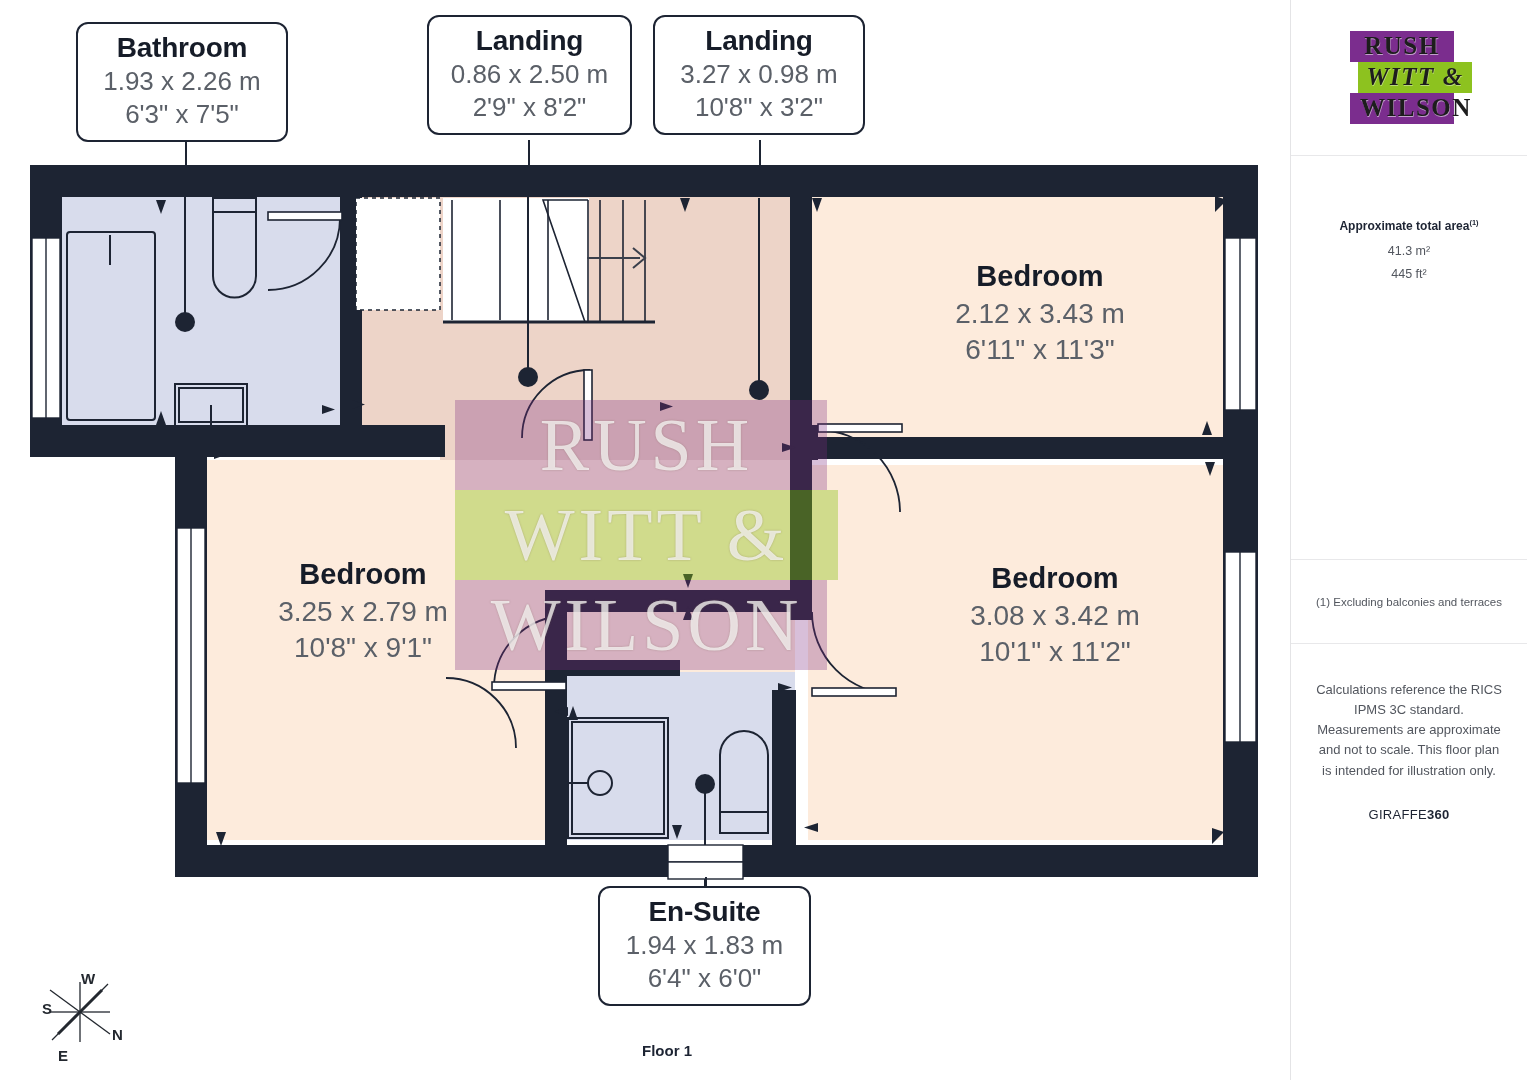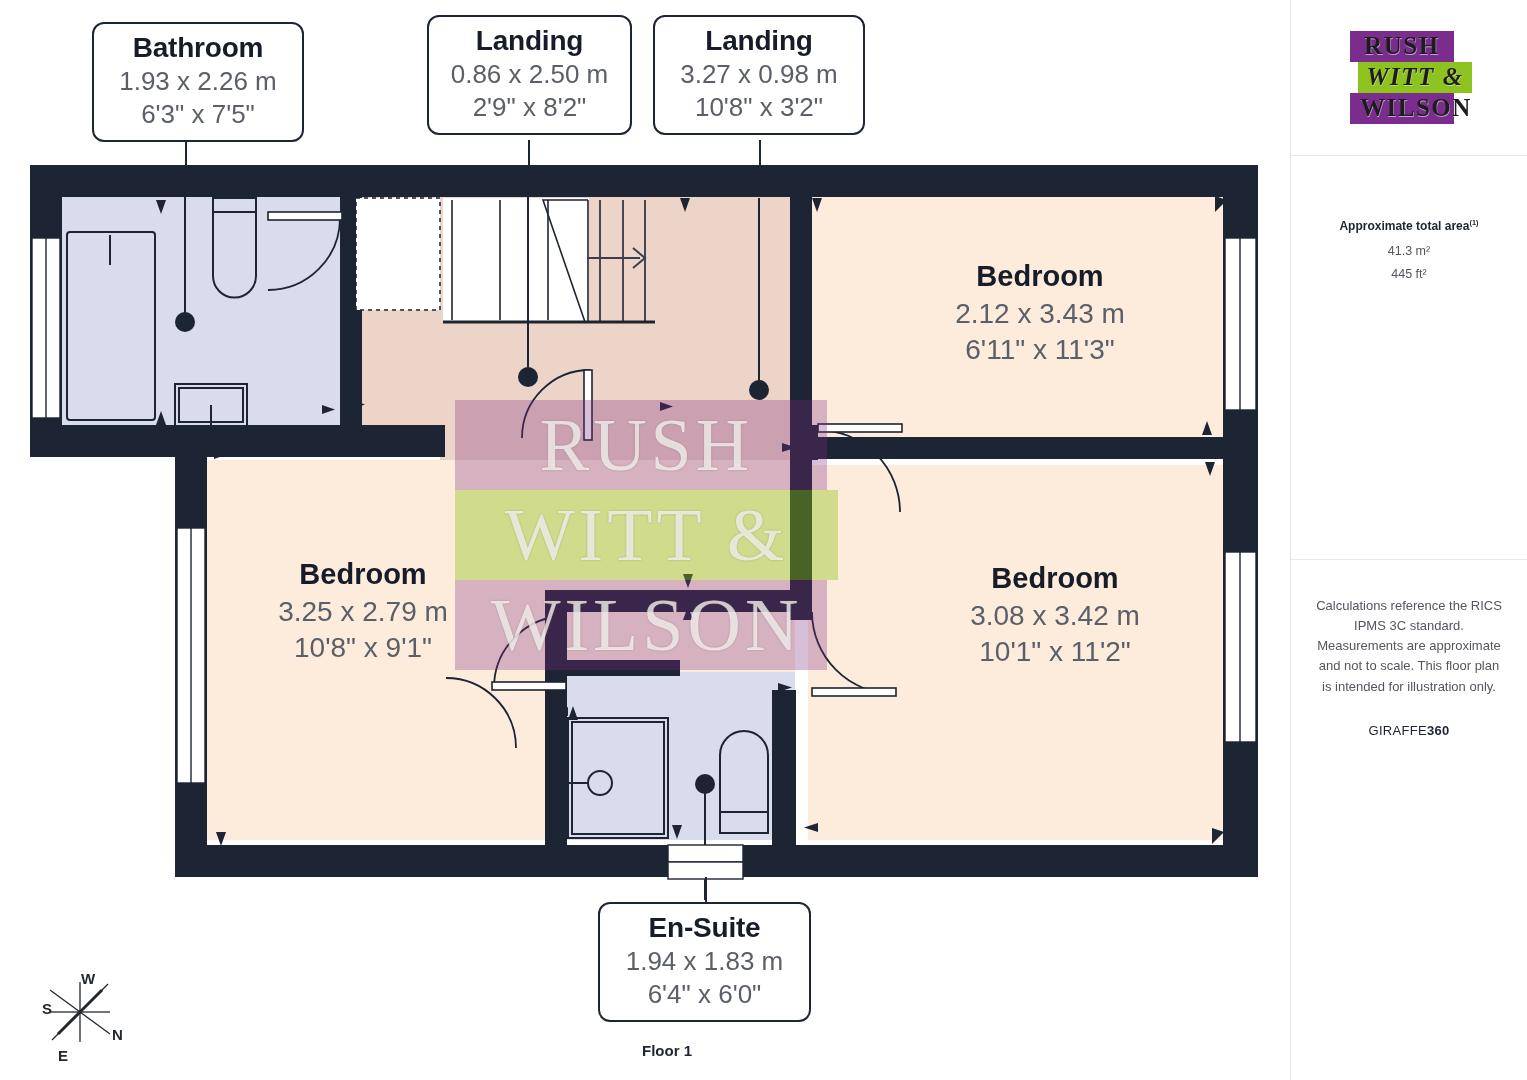--- a/index.html
+++ b/index.html
@@ -280,39 +280,39 @@
       <div class="wm-text" style="top:0">RUSH</div>
       <div class="wm-text" style="top:90px">WITT &amp;</div>
       <div class="wm-text" style="top:180px">WILSON</div>
     </div>
 
     <div class="leader" style="left:185px; top:140px; height:28px;"></div>
     <div class="leader" style="left:528px; top:140px; height:28px;"></div>
     <div class="leader" style="left:759px; top:140px; height:28px;"></div>
     <div class="leader" style="left:705px; top:877px; height:26px;"></div>
 
-    <div class="callout" style="left:92px; top:22px; width:212px;">
+    <div class="callout" style="left:76px; top:22px; width:212px;">
       <div class="c-title">Bathroom</div>
       <div class="c-dim">1.93 x 2.26 m</div>
       <div class="c-dim">6'3" x 7'5"</div>
     </div>
 
     <div class="callout" style="left:427px; top:15px; width:205px;">
       <div class="c-title">Landing</div>
       <div class="c-dim">0.86 x 2.50 m</div>
       <div class="c-dim">2'9" x 8'2"</div>
     </div>
 
     <div class="callout" style="left:653px; top:15px; width:212px;">
       <div class="c-title">Landing</div>
       <div class="c-dim">3.27 x 0.98 m</div>
       <div class="c-dim">10'8" x 3'2"</div>
     </div>
 
-    <div class="callout" style="left:598px; top:886px; width:213px;margin-top:16px;">
+    <div class="callout" style="left:598px; top:886px; width:213px;">
       <div class="c-title">En-Suite</div>
       <div class="c-dim">1.94 x 1.83 m</div>
       <div class="c-dim">6'4" x 6'0"</div>
     </div>
 
     <div class="room-label" style="left:885px; top:258px; width:310px;">
       <div class="r-title">Bedroom</div>
       <div class="r-dim">2.12 x 3.43 m</div>
       <div class="r-dim">6'11" x 11'3"</div>
     </div>
@@ -366,20 +366,23 @@
     </div>
 
     <div class="sb-sec" id="sb-area-sec">
       <div id="sb-area-title">
         <span>Approximate total area</span><span class="sup">(1)</span>
       </div>
       <div class="sb-area-val">41.3 m²</div>
       <div class="sb-area-val">445 ft²</div>
     </div>
 
+    <div class="sb-sec" id="sb-note-sec">
+      <div id="sb-note">(1) Excluding balconies and terraces</div>
+    </div>
 
     <div id="sb-disc-sec">
       <div id="sb-disclaimer">Calculations reference the RICS IPMS 3C standard. Measurements are approximate and not to scale. This floor plan is intended for illustration only.</div>
       <div id="sb-brand">
         <span>GIRAFFE</span><b>360</b>
       </div>
     </div>
   </aside>
 
 </div>

